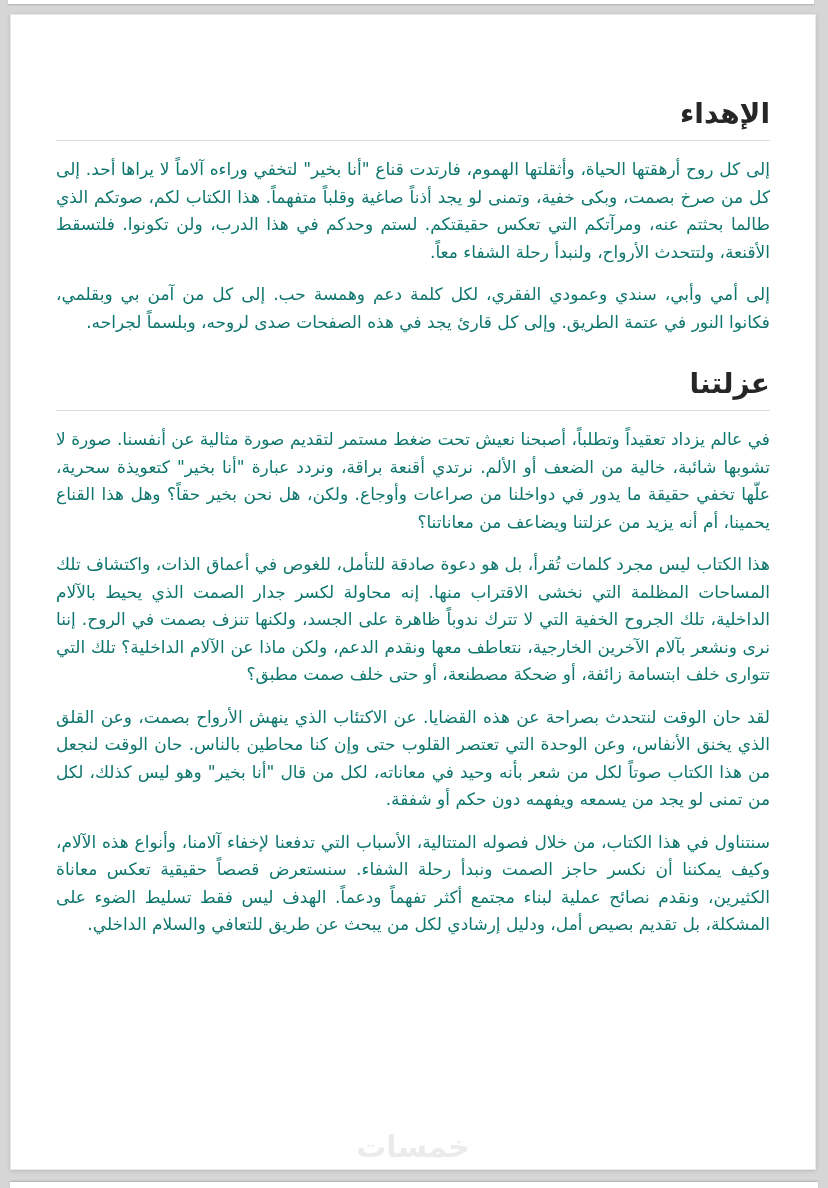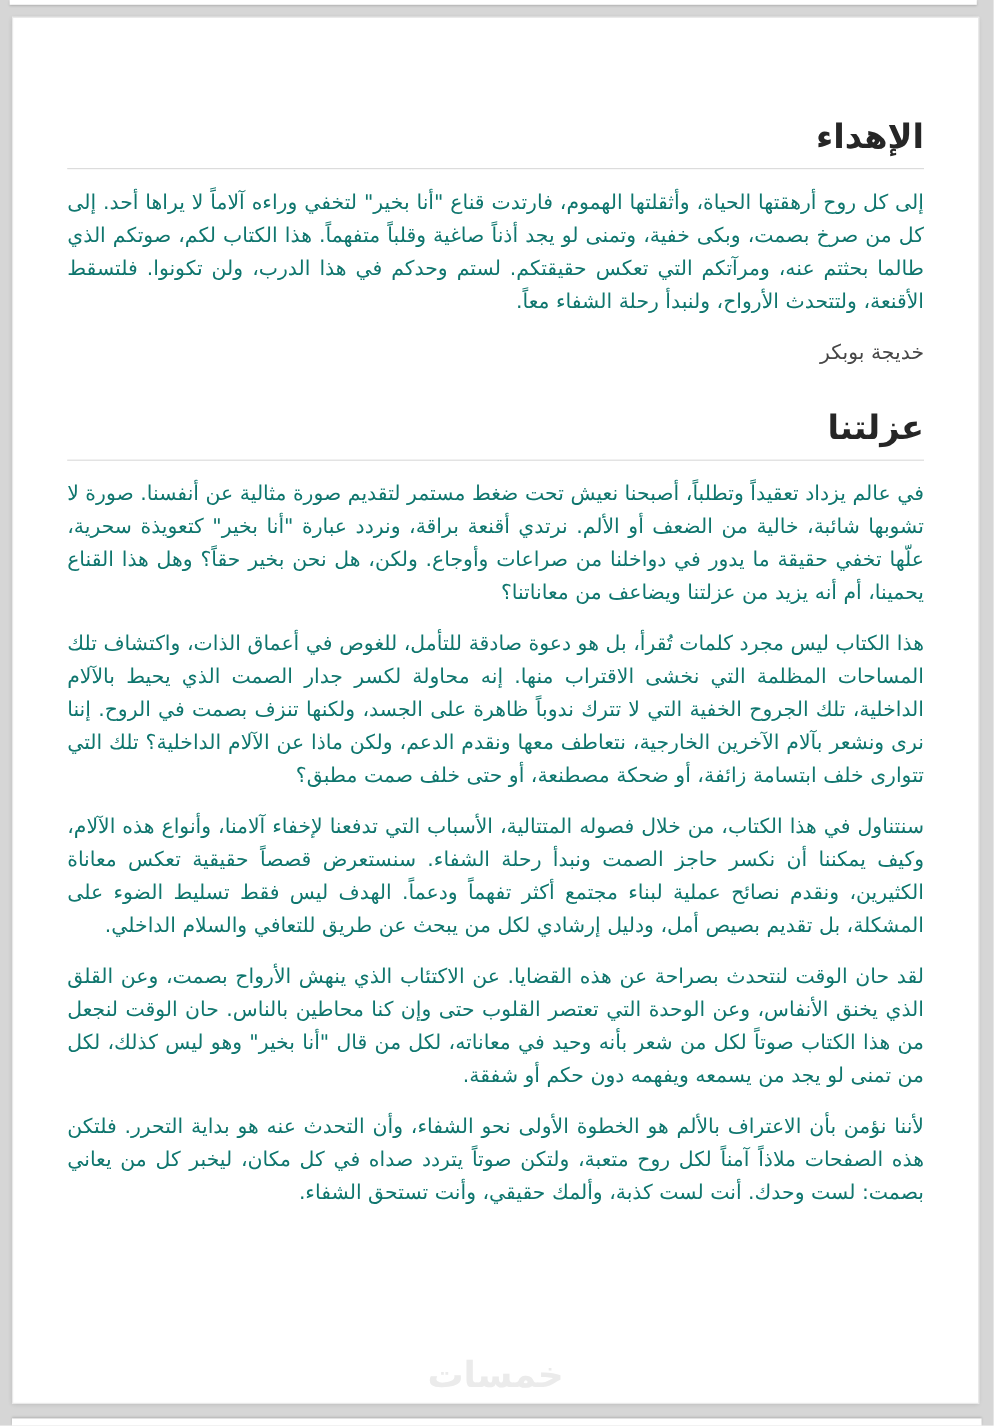--- a/index.html
+++ b/index.html
@@ -87,33 +87,32 @@
 <div class="prev-page-edge"></div>
 
 <div class="page">
   <div class="content">
 
     <h1 class="section-title">الإهداء</h1>
     <hr class="title-divider">
 
     <p class="body-par">إلى كل روح أرهقتها الحياة، وأثقلتها الهموم، فارتدت قناع "أنا بخير" لتخفي وراءه آلاماً لا يراها أحد. إلى كل من صرخ بصمت، وبكى خفية، وتمنى لو يجد أذناً صاغية وقلباً متفهماً. هذا الكتاب لكم، صوتكم الذي طالما بحثتم عنه، ومرآتكم التي تعكس حقيقتكم. لستم وحدكم في هذا الدرب، ولن تكونوا. فلتسقط الأقنعة، ولتتحدث الأرواح، ولنبدأ رحلة الشفاء معاً.</p>
 
+    <p class="body-par">إلى أمي وأبي، سندي وعمودي الفقري، لكل كلمة دعم وهمسة حب. إلى كل من آمن بي وبقلمي، فكانوا النور في عتمة الطريق. وإلى كل قارئ يجد في هذه الصفحات صدى لروحه، وبلسماً لجراحه.</p>
 
-    <p class="signature">خديجة بوبكر</p>
 
     <h1 class="section-title intro-title">عزلتنا</h1>
     <hr class="title-divider">
 
     <p class="body-par">في عالم يزداد تعقيداً وتطلباً، أصبحنا نعيش تحت ضغط مستمر لتقديم صورة مثالية عن أنفسنا. صورة لا تشوبها شائبة، خالية من الضعف أو الألم. نرتدي أقنعة براقة، ونردد عبارة "أنا بخير" كتعويذة سحرية، علّها تخفي حقيقة ما يدور في دواخلنا من صراعات وأوجاع. ولكن، هل نحن بخير حقاً؟ وهل هذا القناع يحمينا، أم أنه يزيد من عزلتنا ويضاعف من معاناتنا؟</p>
 
     <p class="body-par">هذا الكتاب ليس مجرد كلمات تُقرأ، بل هو دعوة صادقة للتأمل، للغوص في أعماق الذات، واكتشاف تلك المساحات المظلمة التي نخشى الاقتراب منها. إنه محاولة لكسر جدار الصمت الذي يحيط بالآلام الداخلية، تلك الجروح الخفية التي لا تترك ندوباً ظاهرة على الجسد، ولكنها تنزف بصمت في الروح. إننا نرى ونشعر بآلام الآخرين الخارجية، نتعاطف معها ونقدم الدعم، ولكن ماذا عن الآلام الداخلية؟ تلك التي تتوارى خلف ابتسامة زائفة، أو ضحكة مصطنعة، أو حتى خلف صمت مطبق؟</p>
 
+    <p class="body-par">لقد حان الوقت لنتحدث بصراحة عن هذه القضايا. عن الاكتئاب الذي ينهش الأرواح بصمت، وعن القلق الذي يخنق الأنفاس، وعن الوحدة التي تعتصر القلوب حتى وإن كنا محاطين بالناس. حان الوقت لنجعل من هذا الكتاب صوتاً لكل من شعر بأنه وحيد في معاناته، لكل من قال "أنا بخير" وهو ليس كذلك، لكل من تمنى لو يجد من يسمعه ويفهمه دون حكم أو شفقة.</p>
+
     <p class="body-par">سنتناول في هذا الكتاب، من خلال فصوله المتتالية، الأسباب التي تدفعنا لإخفاء آلامنا، وأنواع هذه الآلام، وكيف يمكننا أن نكسر حاجز الصمت ونبدأ رحلة الشفاء. سنستعرض قصصاً حقيقية تعكس معاناة الكثيرين، ونقدم نصائح عملية لبناء مجتمع أكثر تفهماً ودعماً. الهدف ليس فقط تسليط الضوء على المشكلة، بل تقديم بصيص أمل، ودليل إرشادي لكل من يبحث عن طريق للتعافي والسلام الداخلي.</p>
 
-    <p class="body-par">لقد حان الوقت لنتحدث بصراحة عن هذه القضايا. عن الاكتئاب الذي ينهش الأرواح بصمت، وعن القلق الذي يخنق الأنفاس، وعن الوحدة التي تعتصر القلوب حتى وإن كنا محاطين بالناس. حان الوقت لنجعل من هذا الكتاب صوتاً لكل من شعر بأنه وحيد في معاناته، لكل من قال "أنا بخير" وهو ليس كذلك، لكل من تمنى لو يجد من يسمعه ويفهمه دون حكم أو شفقة.</p>
-
-    <p class="body-par">لأننا نؤمن بأن الاعتراف بالألم هو الخطوة الأولى نحو الشفاء، وأن التحدث عنه هو بداية التحرر. فلتكن هذه الصفحات ملاذاً آمناً لكل روح متعبة، ولتكن صوتاً يتردد صداه في كل مكان، ليخبر كل من يعاني بصمت: لست وحدك. أنت لست كذبة، وألمك حقيقي، وأنت تستحق الشفاء.</p>
   </div>
 
   <div class="watermark">خمسات</div>
 </div>
 
 <div class="next-page-edge"></div>
 
 </body></html>

